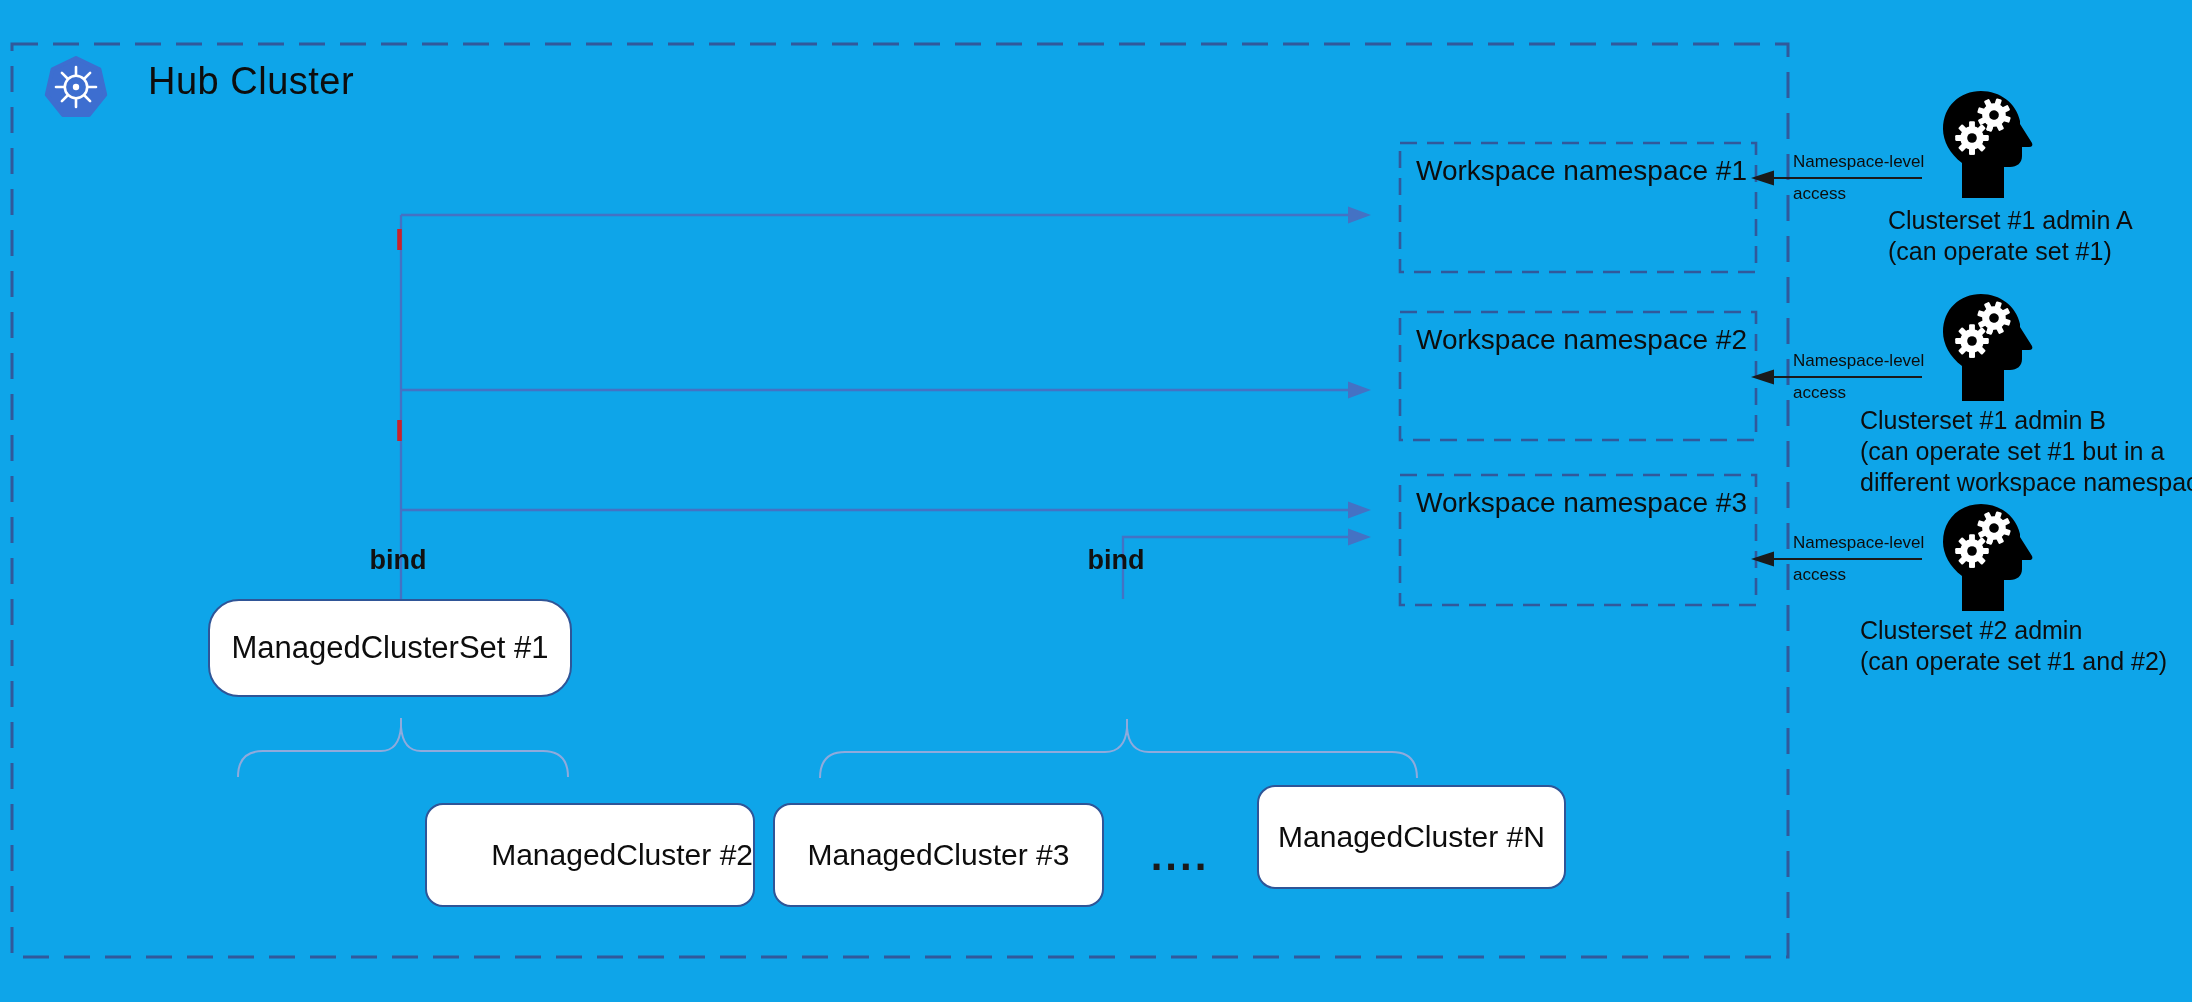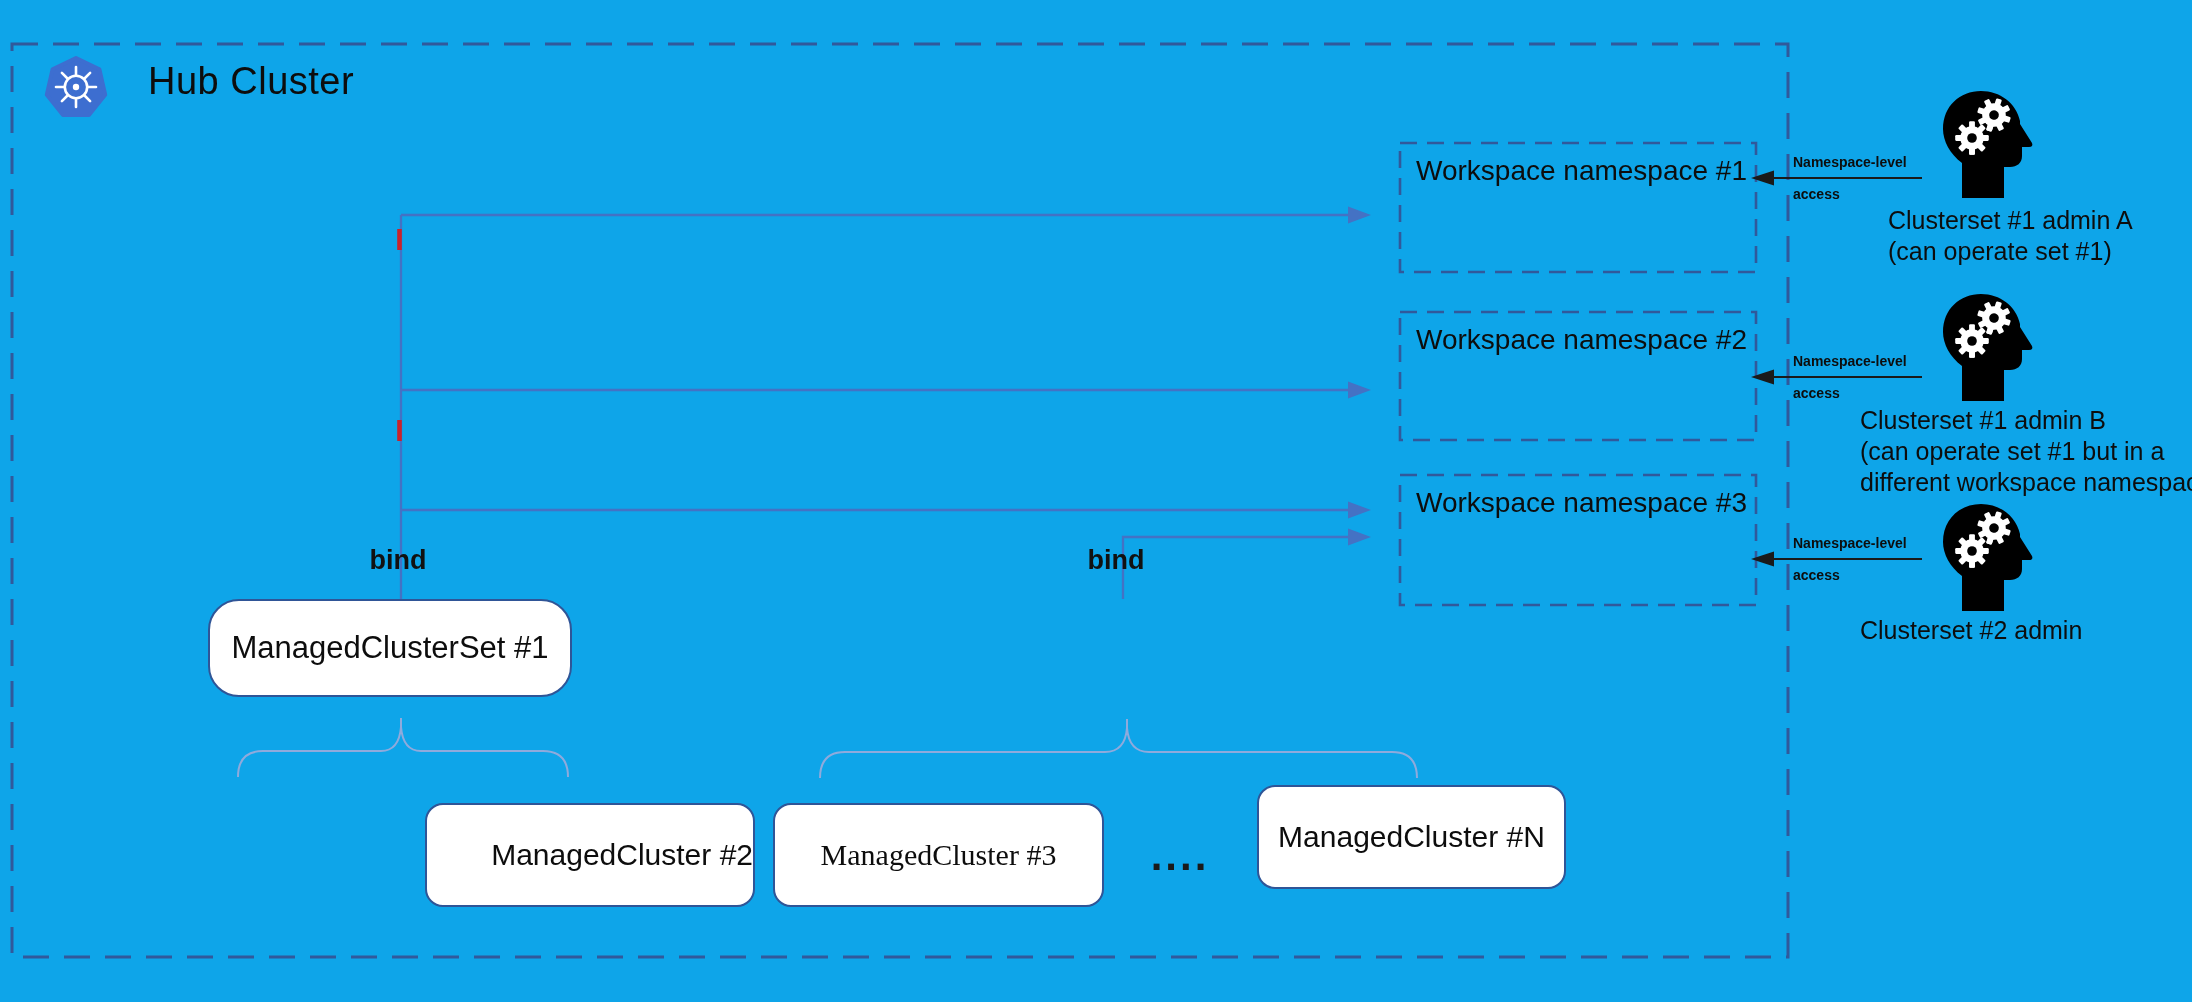--- a/index.html
+++ b/index.html
@@ -14,21 +14,21 @@
 
   .round-box{position:absolute;z-index:2;border:2.5px solid #2F5597;border-radius:18px;
              background:#fff;display:flex;align-items:center;justify-content:center;
              font-size:30px;color:#0d0d0d;}
   .mcs-box{font-size:31px;}
 
   .bind-label{font-size:27px;font-weight:bold;z-index:3;}
 
   .dots{font-size:42px;font-weight:bold;letter-spacing:3px;color:#1a1a1a;}
 
-  .access-line{font-size:14px;color:#0d0d0d;line-height:24px;font-weight:bold;}
+  .access-line{font-size:17px;color:#0d0d0d;line-height:24px;}
 
   .admin-name,.admin-note{font-size:25px;line-height:31px;color:#0d0d0d;}
 </style>
 </head>
 <body>
 
 <div id="stage">
 
   <svg id="overlay" viewBox="0 0 2192 1002" xmlns="http://www.w3.org/2000/svg">
     <defs>
@@ -131,21 +131,21 @@
   <div class="txt bind-label" style="left:348px;top:545px;width:100px;text-align:center;">bind</div>
   <div class="txt bind-label" style="left:1066px;top:545px;width:100px;text-align:center;">bind</div>
 
   <div class="round-box mcs-box" style="left:208px;top:599px;width:360px;height:94px;border-radius:31px;">
     <span>ManagedClusterSet #1</span>
   </div>
 
   <div class="round-box" style="left:425px;top:803px;width:326px;height:100px;justify-content:flex-end;">
     <span>ManagedCluster #2</span>
   </div>
-  <div class="round-box" style="left:773px;top:803px;width:327px;height:100px;font-family:Liberation Serif, serif;">
+  <div class="round-box" style="left:773px;top:803px;width:327px;height:100px;">
     <span>ManagedCluster #3</span>
   </div>
   <div class="round-box" style="left:1257px;top:785px;width:305px;height:100px;">
     <span>ManagedCluster #N</span>
   </div>
 
   <div class="txt dots" style="left:1125px;top:832px;width:110px;text-align:center;">....</div>
 
   <div class="txt access-line" style="left:1793px;top:150px;">Namespace-level</div>
   <div class="txt access-line" style="left:1793px;top:182px;">access</div>
@@ -157,14 +157,15 @@
   <div class="txt access-line" style="left:1793px;top:563px;">access</div>
 
   <div class="txt admin-name" style="left:1888px;top:205px;">Clusterset #1 admin A</div>
   <div class="txt admin-note" style="left:1888px;top:236px;">(can operate set #1)</div>
 
   <div class="txt admin-name" style="left:1860px;top:405px;">Clusterset #1 admin B</div>
   <div class="txt admin-note" style="left:1860px;top:436px;">(can operate set #1 but in a</div>
   <div class="txt admin-note" style="left:1860px;top:467px;">different workspace namespace)</div>
 
   <div class="txt admin-name" style="left:1860px;top:615px;">Clusterset #2 admin</div>
+  <div class="txt admin-note" style="left:1860px;top:646px;">(can operate set #1 and #2)</div>
 
 </div>
 
 </body></html>

